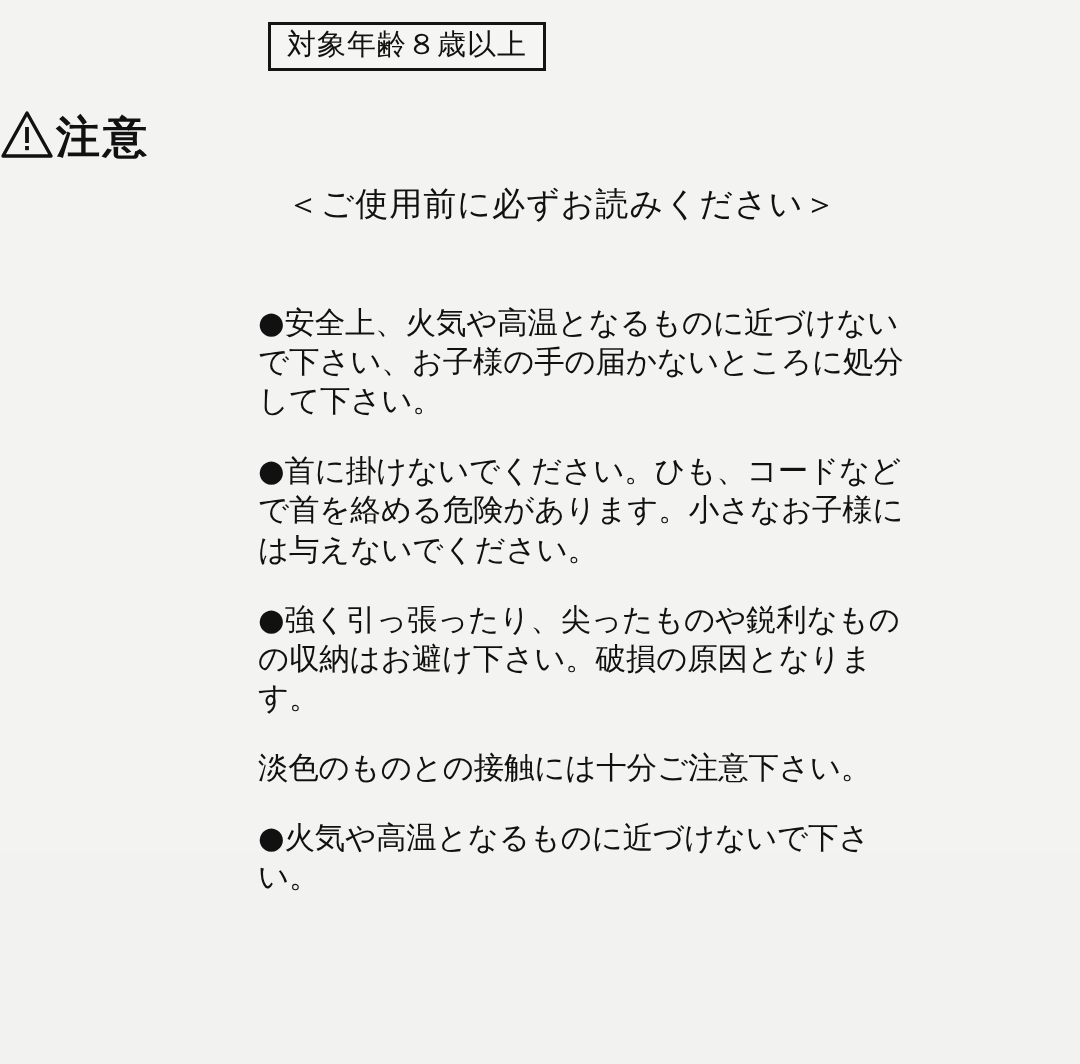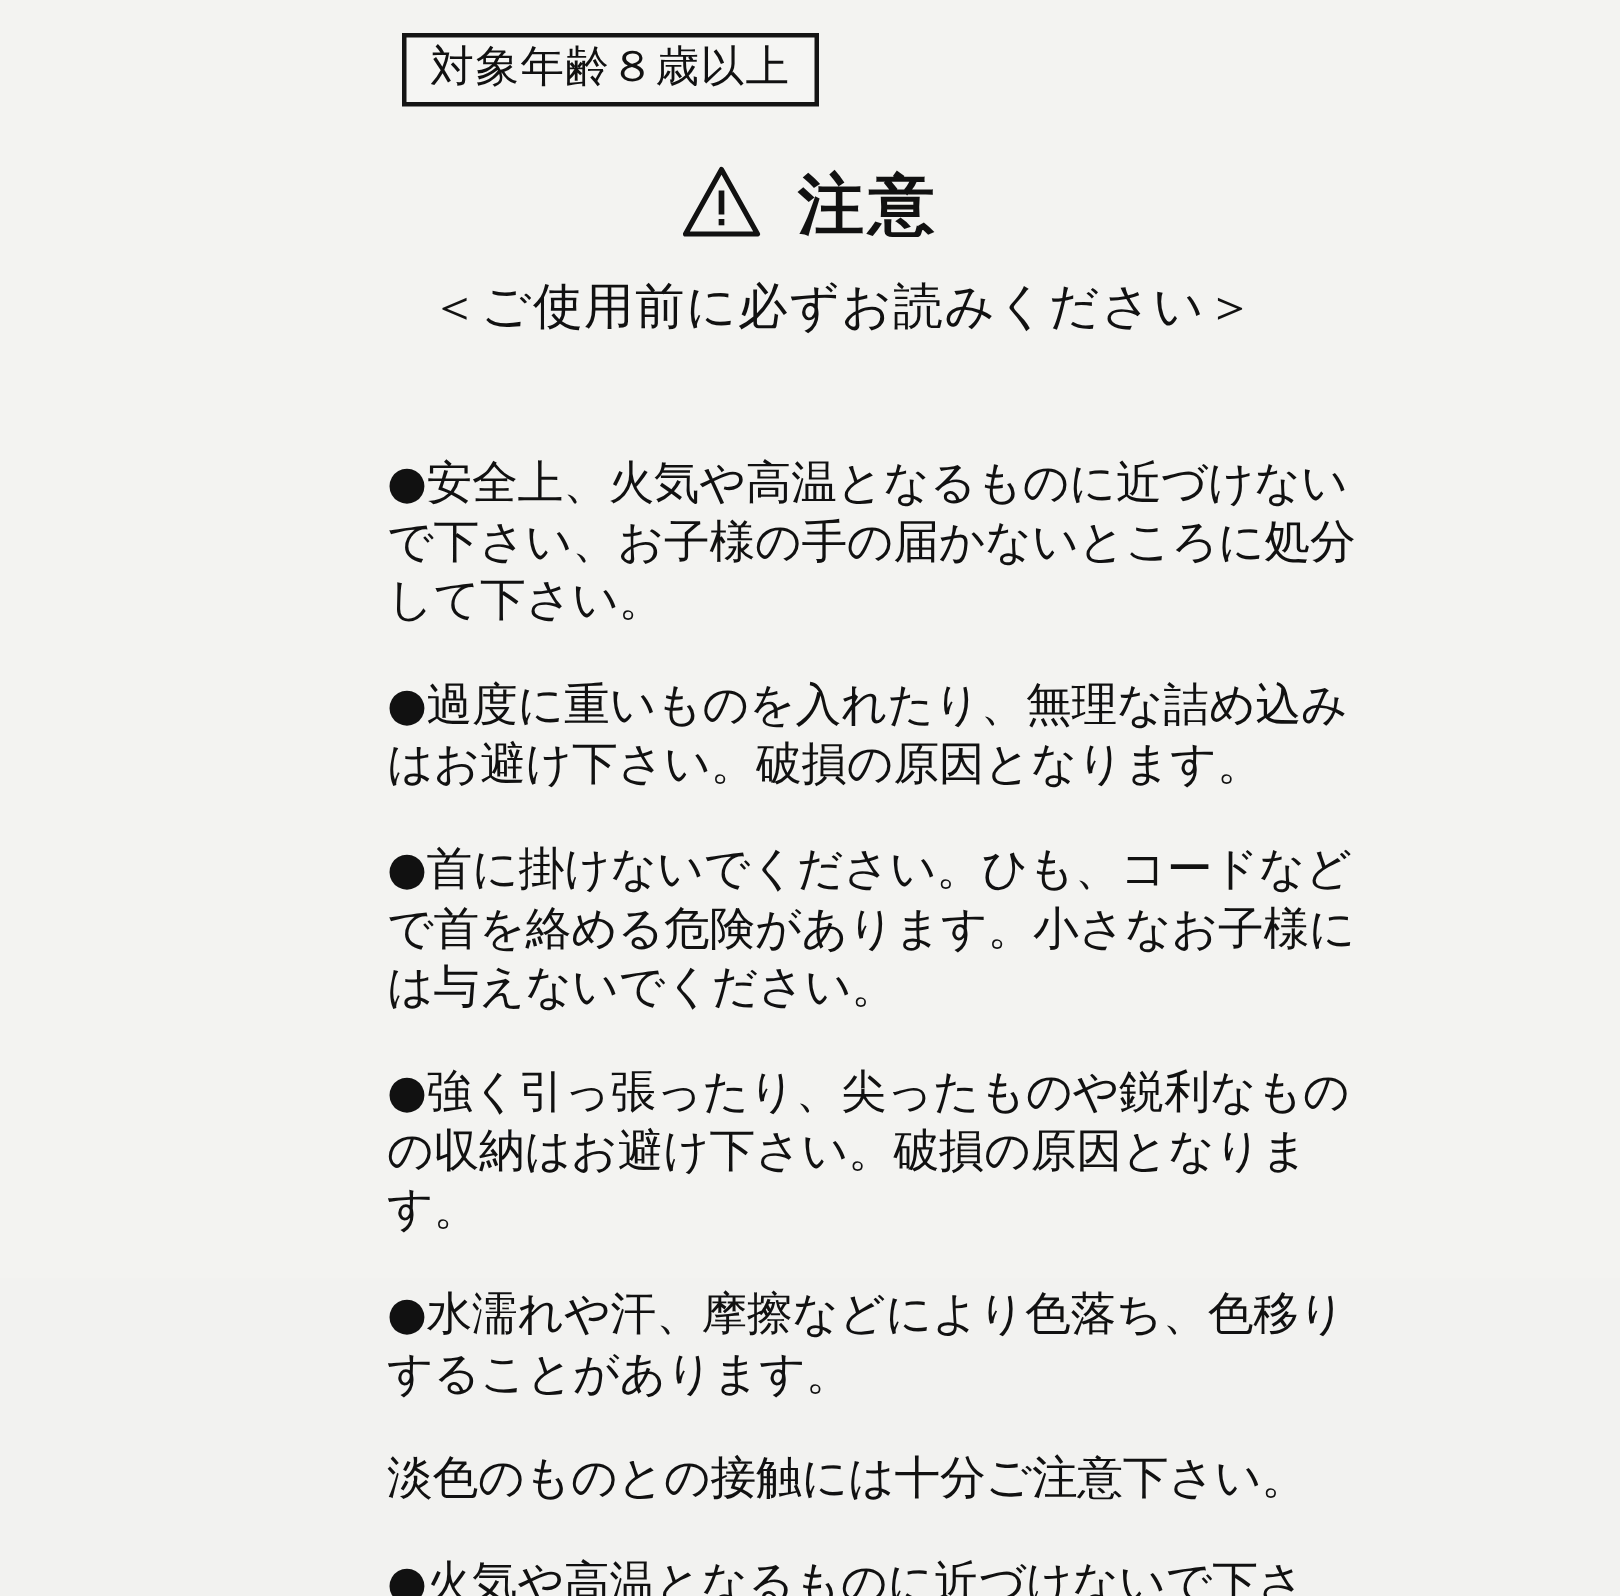--- a/index.html
+++ b/index.html
@@ -43,22 +43,21 @@
   }
 
   
   .caution-row {
     position: absolute;
     left: 0;
     top: 110px;
     width: 1080px;
     display: flex;
     align-items: center;
-    justify-content: center;
-    gap: 24px;
+    gap: 2px;
   }
   .warn-tri {
     display: block;
   }
   .caution-title {
     font-size: 44px;
     font-weight: 700;
     letter-spacing: 3px;
     line-height: 1;
   }
@@ -113,22 +112,20 @@
         <rect x="25.1" y="36" width="3.8" height="4.2" fill="#111111"></rect>
       </svg>
     </span>
     <span class="caution-title">注意</span>
   </div>
 
   <div class="subtitle">＜ご使用前に必ずお読みください＞</div>
 
   <div class="notice-list">
     <p class="notice-item">●安全上、火気や高温となるものに近づけないで下さい、お子様の手の届かないところに処分して下さい。</p>
-    <p class="notice-item">●過度に重いものを入れたり、無理な詰め込みはお避け下さい。破損の原因となります。</p>
     <p class="notice-item">●首に掛けないでください。ひも、コードなどで首を絡める危険があります。小さなお子様には与えないでください。</p>
     <p class="notice-item">●強く引っ張ったり、尖ったものや鋭利なものの収納はお避け下さい。破損の原因となります。</p>
-    <p class="notice-item">●水濡れや汗、摩擦などにより色落ち、色移りすることがあります。</p>
     <p class="notice-item no-bullet">淡色のものとの接触には十分ご注意下さい。</p>
     <p class="notice-item">●火気や高温となるものに近づけないで下さい。</p>
 
   </div>
 
 </div>
 
 </body></html>

